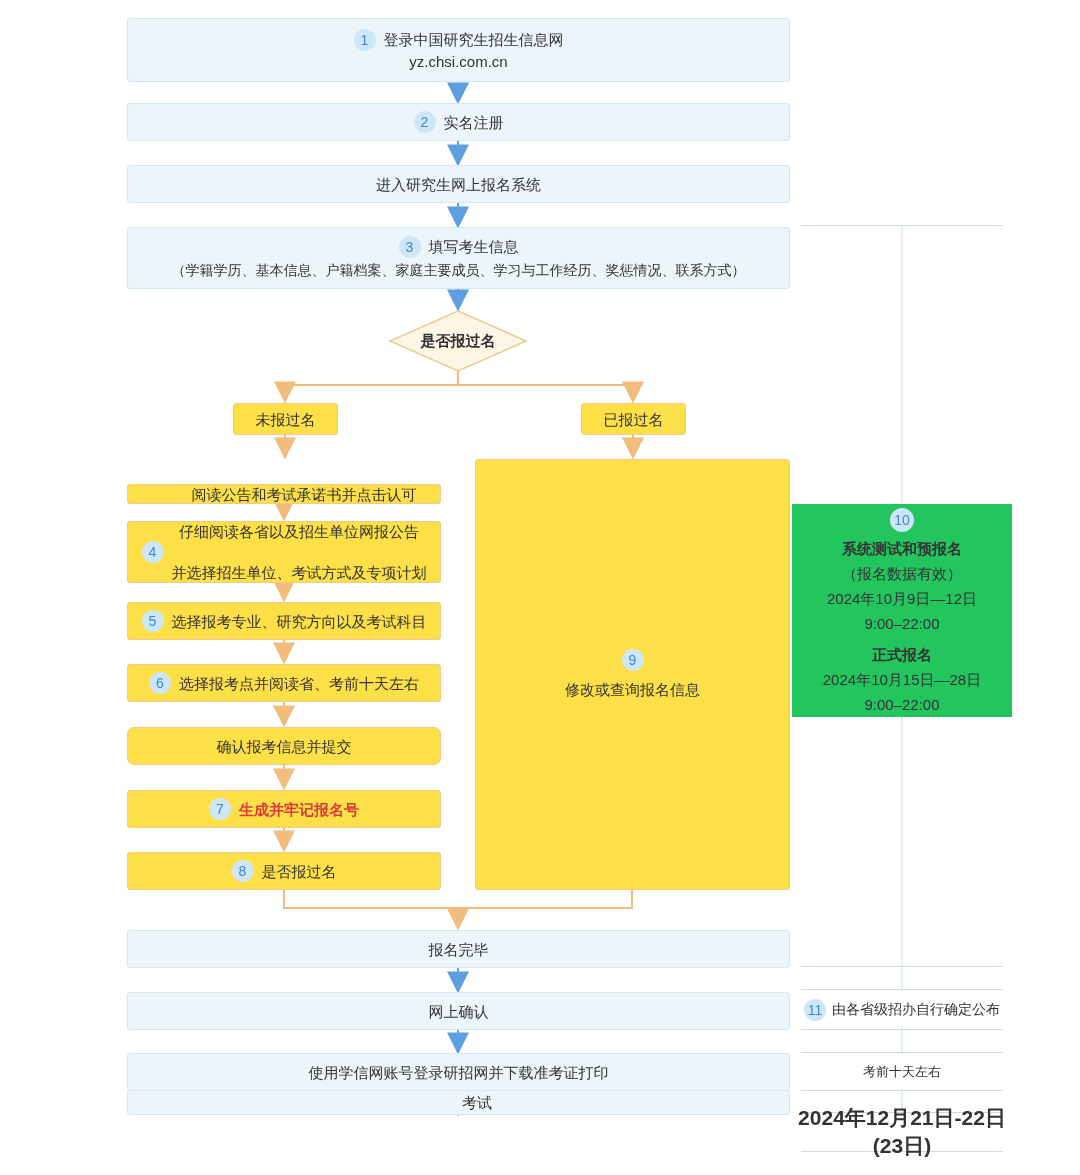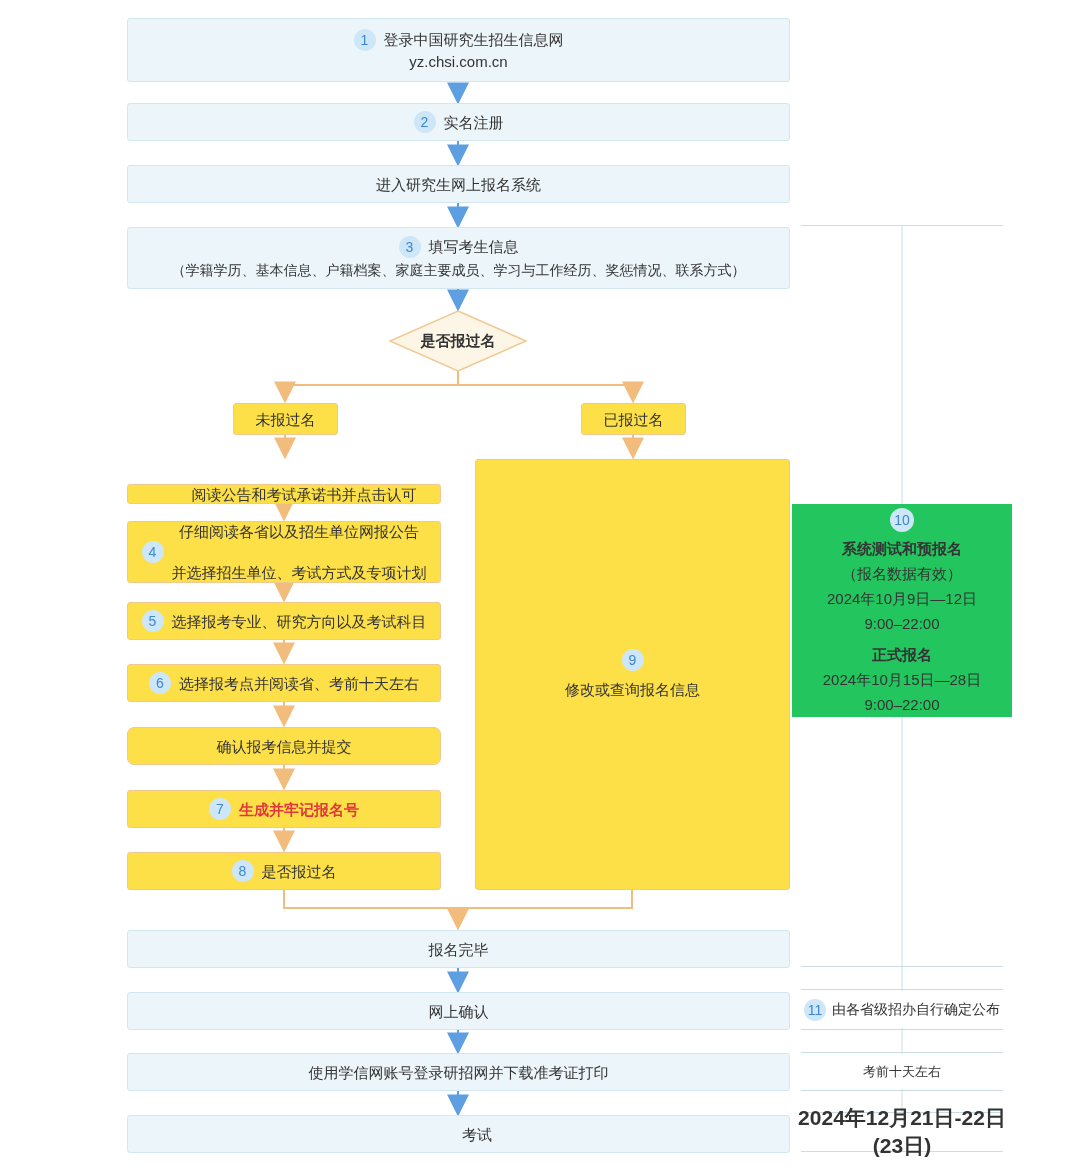--- a/index.html
+++ b/index.html
@@ -187,21 +187,21 @@
 
   <div class="box blue w-main" style="top:930px;height:38px;">
     <span>报名完毕</span>
   </div>
   <div class="box blue w-main" style="top:992px;height:38px;">
     <span>网上确认</span>
   </div>
   <div class="box blue w-main" style="top:1053px;height:38px;">
     <span>使用学信网账号登录研招网并下载准考证打印</span>
   </div>
-  <div class="box blue w-main" style="top:1115px;height:38px;padding-left:37px;">
+  <div class="box blue w-main" style="top:1090px;height:25px;padding-left:37px;">
     <span>考试</span>
   </div>
 
   <div class="side-block">
     <span class="badge badge-lg">10</span>
     <div class="t">系统测试和预报名</div>
     <div class="l">（报名数据有效）</div>
     <div class="l">2024年10月9日—12日</div>
     <div class="l">9:00–22:00</div>
     <div class="t" style="margin-top:12px;">正式报名</div>

